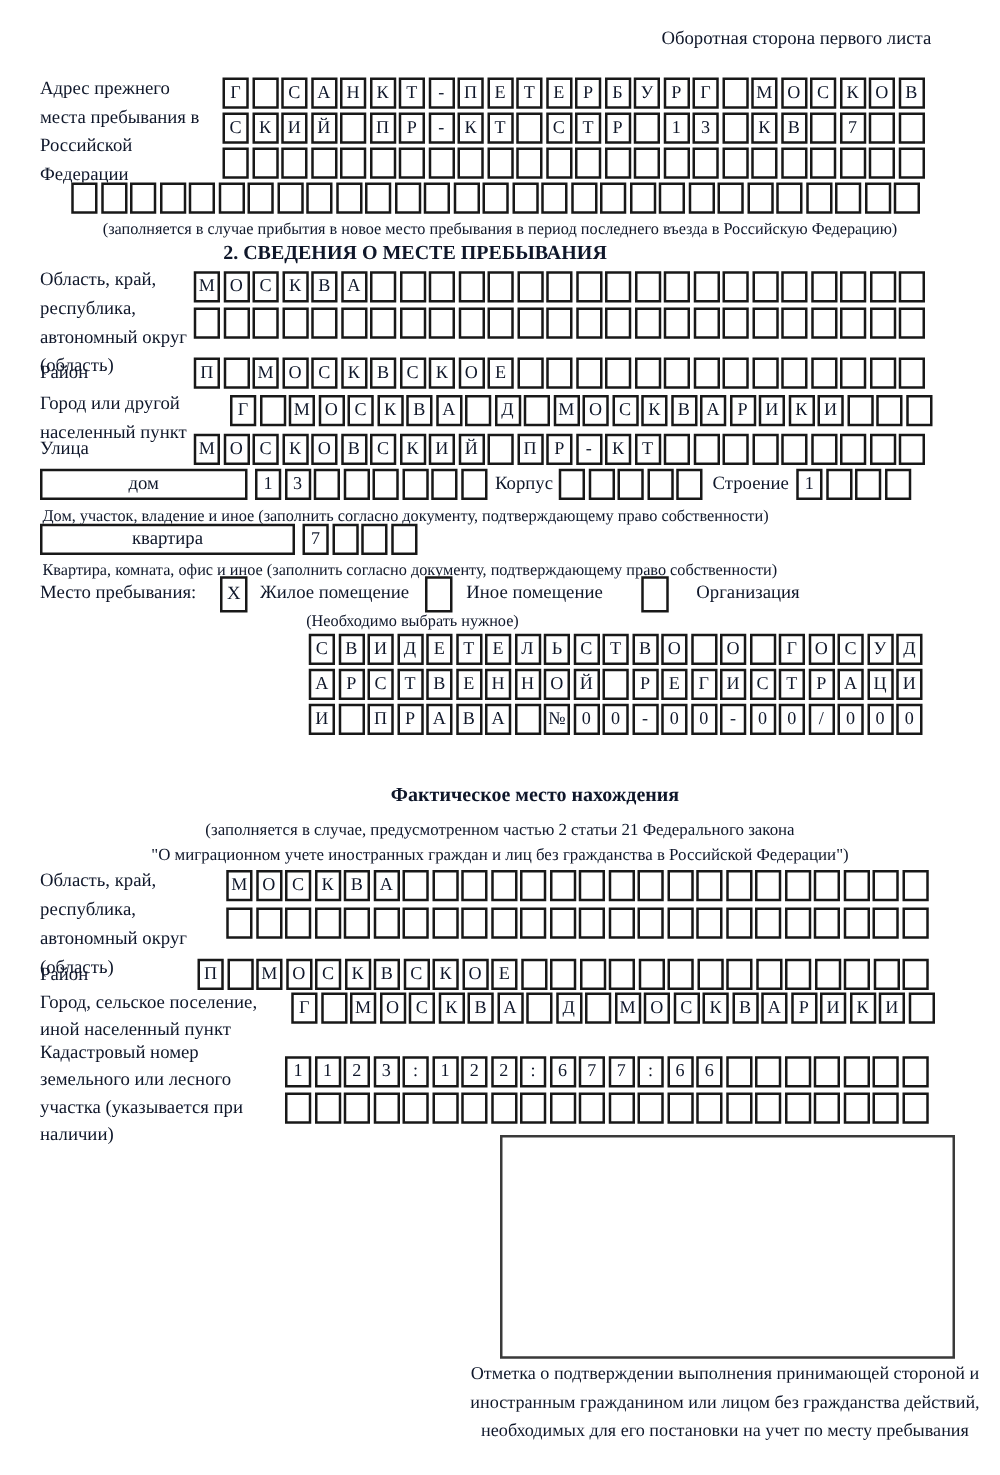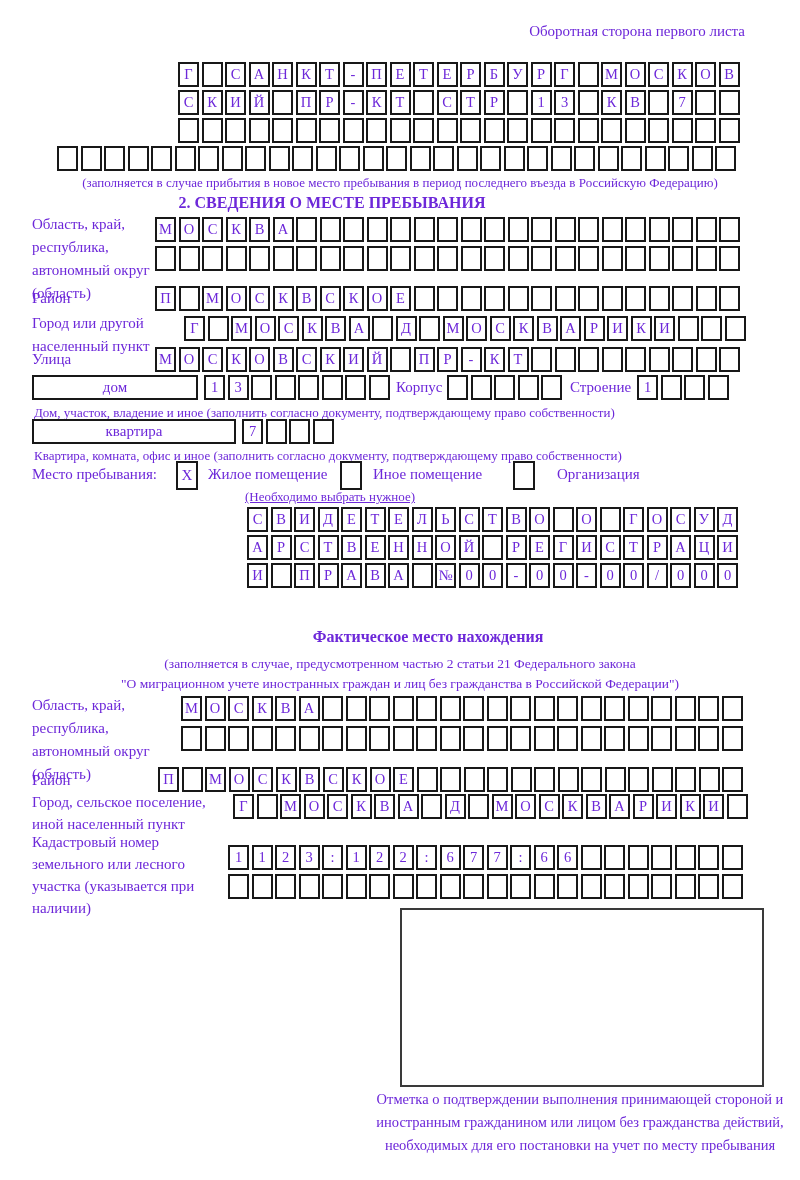--- a/index.html
+++ b/index.html
@@ -1,18 +1,18 @@
 <!DOCTYPE html>
 <html><head>
 <meta charset="utf-8">
 <style>
   html,body { margin:0; padding:0; background:#fff; }
   .page {
     position:relative; width:800px; height:1180px; background:#fff;
-    font-family:"Liberation Serif","DejaVu Serif",serif; color:#6d28d9;
+    font-family:"Liberation Serif","DejaVu Serif",serif; color:#0f172a;
     overflow:hidden;
   }
   .abs { position:absolute; }
   .label { font-size:15px; line-height:23px; }
   .caption { font-size:13px; line-height:17px; }
   .center { text-align:center; }
   .heading { font-size:16px; font-weight:bold; }
   .boxrow { position:absolute; display:flex; gap:2.5px; }
   .cbox {
     width:17px; height:21px; border:2px solid #181818; background:#fff;
@@ -29,20 +29,21 @@
   }
   .stamp-box { position:absolute; border:2px solid #3a3a3a; background:#fff; }
 </style>
 </head>
 <body>
 
 <div class="page">
 
   <div class="abs label" style="top:20px; right:55px;">Оборотная сторона первого листа</div>
 
+  <div class="abs label" style="left:32px; top:60px; width:142px;">Адрес прежнего места пребывания в Российской Федерации</div>
 
   <div class="boxrow" style="left:178px; top:62px;">
       <div class="cbox">Г</div>
       <div class="cbox"></div>
       <div class="cbox">С</div>
       <div class="cbox">А</div>
       <div class="cbox">Н</div>
       <div class="cbox">К</div>
       <div class="cbox">Т</div>
       <div class="cbox">-</div>
@@ -333,21 +334,21 @@
   <div class="abs caption" style="left:34px; top:447px; width:740px;">Квартира, комната, офис и иное (заполнить согласно документу, подтверждающему право собственности)</div>
 
   <div class="abs label" style="left:32px; top:463px;">Место пребывания:</div>
   <div class="abs checkbox" style="left:176px; top:461px;">X</div>
   <div class="abs label" style="left:208px; top:463px;">Жилое помещение</div>
   <div class="abs checkbox" style="left:340px; top:461px;"></div>
   <div class="abs label" style="left:373px; top:463px;">Иное помещение</div>
   <div class="abs checkbox" style="left:513px; top:461px;"></div>
   <div class="abs label" style="left:557px; top:463px;">Организация</div>
 
-  <div class="abs caption center" style="left:180px; top:488px; width:300px;text-decoration:underline;">(Необходимо выбрать нужное)</div>
+  <div class="abs caption center" style="left:180px; top:488px; width:300px;">(Необходимо выбрать нужное)</div>
 
   <div class="boxrow" style="left:247px; top:507px;">
       <div class="cbox">С</div>
       <div class="cbox">В</div>
       <div class="cbox">И</div>
       <div class="cbox">Д</div>
       <div class="cbox">Е</div>
       <div class="cbox">Т</div>
       <div class="cbox">Е</div>
       <div class="cbox">Л</div>

